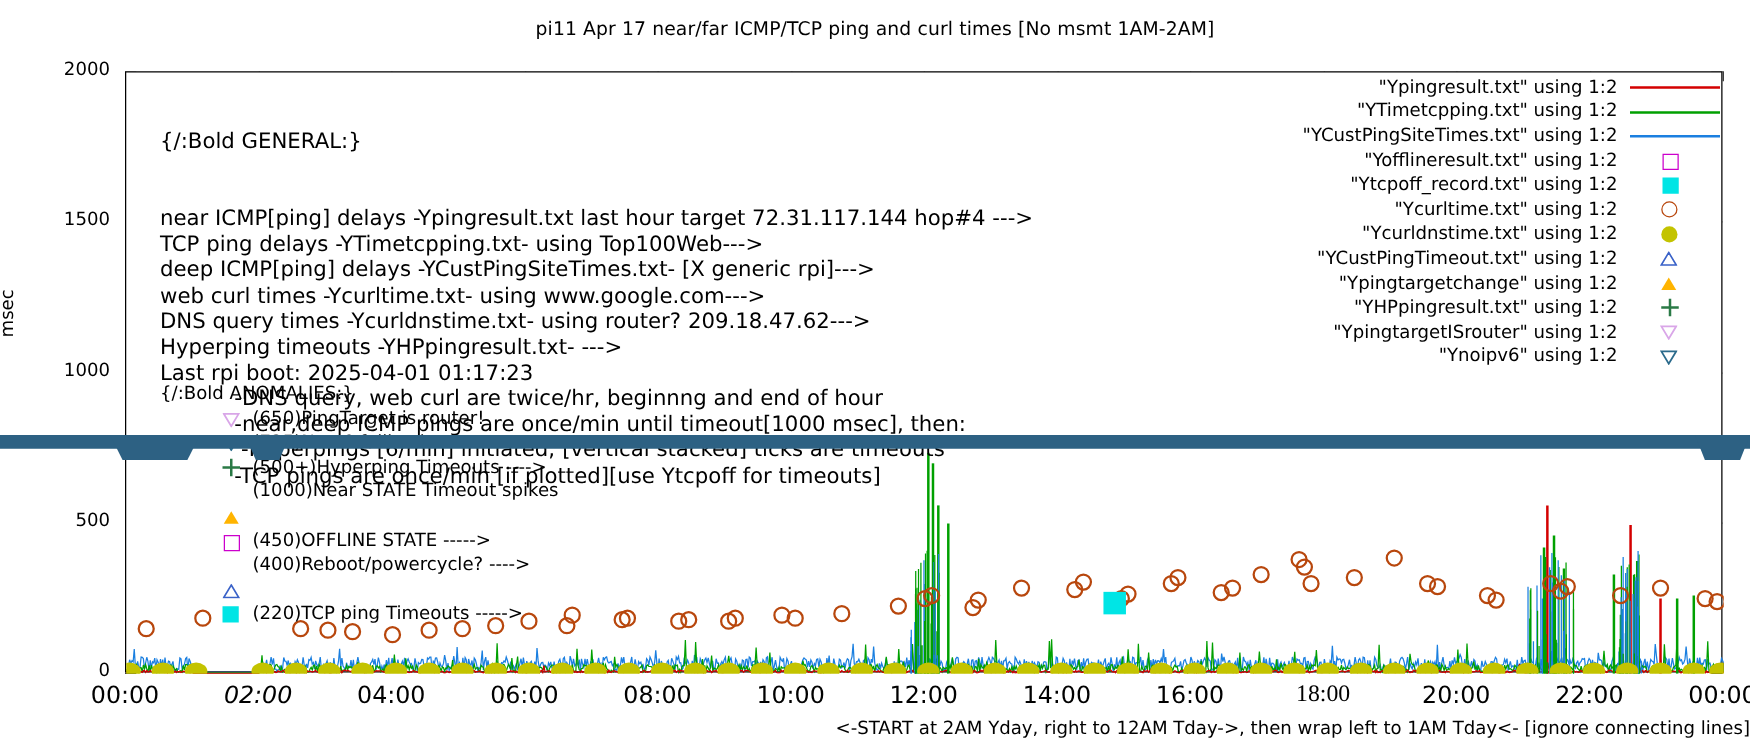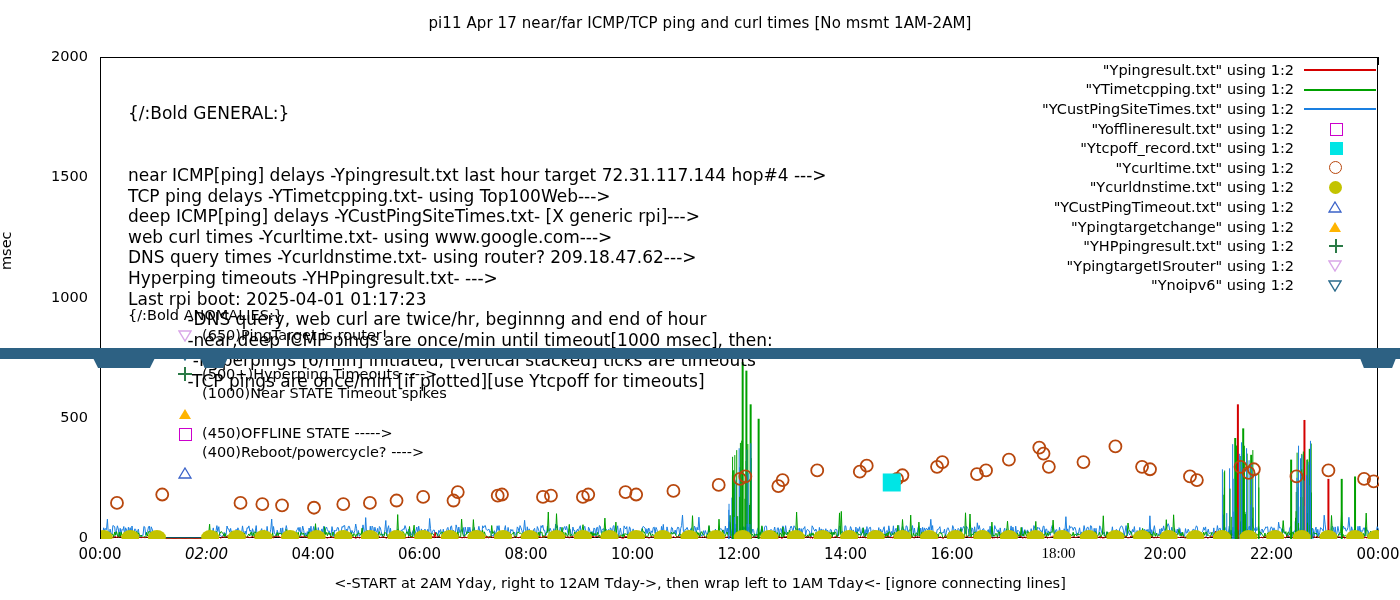--- a/index.html
+++ b/index.html
@@ -11,23 +11,23 @@
 
   
   #plot-frame{position:absolute;left:100px;top:57px;width:1278px;height:481px;
       border:1px solid #000;box-sizing:border-box;background:#fff;}
 
   
   .ytick{position:absolute;right:1390px;width:120px;text-align:right;font-size:14.5px;
       transform:translateY(-9px);}
   #ylabel{position:absolute;left:-2px;top:270px;font-size:14.5px;
       transform:rotate(-90deg);transform-origin:left top;white-space:nowrap;}
-  .xtick-lab{position:absolute;top:545px;font-size:15px;transform:translateX(-50%);
+  .xtick-lab{position:absolute;top:545px;font-size:19px;transform:translateX(-50%);
       white-space:nowrap;}
-  #xlabel{position:absolute;left:0;top:575px;width:1400px;text-align:center;font-size:14.5px;}
+  #xlabel{position:absolute;left:0;top:575px;width:1400px;text-align:right;font-size:14.5px;}
 
   
   #general-block{position:absolute;left:128px;top:62px;font-size:17px;line-height:20.6px;
       white-space:pre;z-index:6;}
   #anomalies-block{position:absolute;left:128px;top:306px;font-size:14.5px;line-height:19.6px;
       z-index:6;}
   .anom-row{height:19.6px;display:flex;align-items:center;white-space:pre;}
   .anom-sym{display:inline-block;width:26px;min-width:26px;height:19.6px;position:relative;
       margin-left:48px;}
   .anom-txt{display:inline-block;}
@@ -392,20 +392,21 @@
       <div class="anom-row"><span class="anom-sym"><span class="s-plus-v" style="background:#2a7a46"></span><span class="s-plus-h" style="background:#2a7a46"></span></span><span class="anom-txt">(500+)Hyperping Timeouts ----&gt;</span></div>
       <div class="anom-row"><span class="anom-sym"></span><span class="anom-txt">(1000)Near STATE Timeout spikes</span></div>
       <div class="anom-row"><span class="anom-sym"><span class="s-tri-up-fill"><svg width="14" height="12" viewBox="0 0 14 12">
               <polygon points="7,1 13,11 1,11" fill="#ffb400"></polygon>
             </svg></span></span></div>
       <div class="anom-row"><span class="anom-sym"><span class="s-sq-open" style="border-color:#cc00cc"></span></span><span class="anom-txt">(450)OFFLINE STATE -----&gt;</span></div>
       <div class="anom-row"><span class="anom-sym"></span><span class="anom-txt">(400)Reboot/powercycle? ----&gt;</span></div>
       <div class="anom-row"><span class="anom-sym"><span class="s-tri-up-open"><svg width="14" height="12" viewBox="0 0 14 12">
               <polygon points="7,1 13,11 1,11" fill="none" stroke="#3a62c8" stroke-width="1.3"></polygon>
             </svg></span></span></div>
+      <div class="anom-row"><span class="anom-sym"><span class="s-sq-fill" style="background:#00e5e5"></span></span><span class="anom-txt">(220)TCP ping Timeouts -----&gt;</span></div>
     </div>
 </div>
 
 <div id="legend">
     <div class="leg-row">
       <span class="leg-lab">"Ypingresult.txt" using 1:2</span>
       <span class="leg-key">
         <span class="k-line" style="background:#d40000"></span>
       </span>
     </div>

